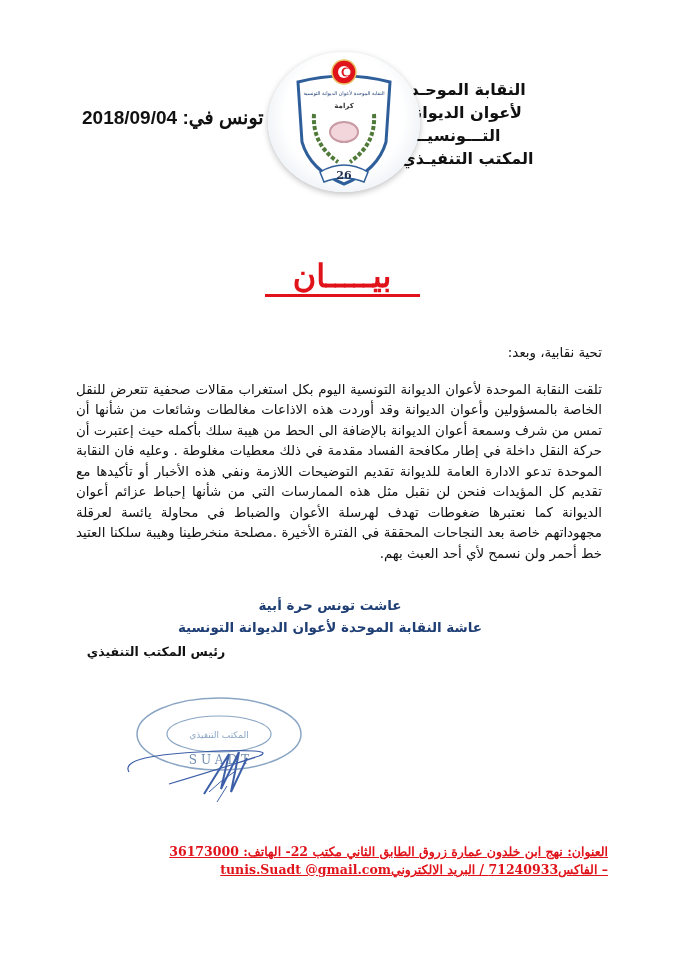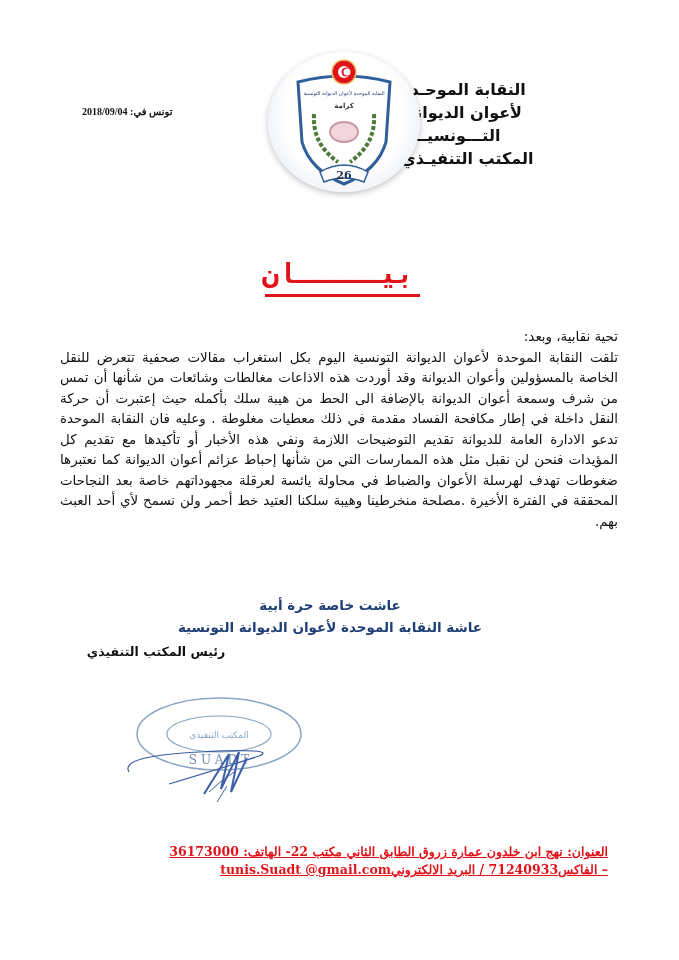--- a/index.html
+++ b/index.html
@@ -1,25 +1,25 @@
 <!DOCTYPE html>
 <html><head>
   <meta charset="utf-8">
   <style>
     html, body { margin:0; padding:0; background:#ffffff; }
     body { width:679px; height:960px; position:relative; overflow:hidden; font-family:"DejaVu Sans", sans-serif; color:#111; }
     .abs { position:absolute; }
     .org { right:78px; top:78px; width:200px; text-align:left; direction:rtl; font-family:"DejaVu Sans", sans-serif; font-weight:bold; font-size:16px; line-height:23px; color:#111; }
     .org div { white-space:nowrap; }
     .logo { left:268px; top:52px; width:152px; height:140px; border-radius:50%; background:radial-gradient(ellipse at 50% 45%, #ffffff 55%, #eef2f7 75%, #c9d2dd 100%); box-shadow:0 2px 6px rgba(0,0,0,0.25); }
-    .date { left:82px; top:106px; direction:rtl; font-family:Liberation Serif, serif; font-weight:bold; font-size:10px; white-space:nowrap;text-align:center; }
-    .title { left:262px; top:258px; width:160px; text-align:left; direction:rtl; color:#e0131b; font-family:Liberation Mono, monospace; font-weight:bold; font-size:28px; line-height:36px; }
+    .date { left:82px; top:106px; direction:rtl; font-family:Liberation Sans, sans-serif; font-weight:bold; font-size:19px; white-space:nowrap;text-align:center; }
+    .title { left:262px; top:258px; width:160px; text-align:center; direction:rtl; color:#e0131b; font-family:Liberation Serif, serif; font-weight:bold; font-size:32px; line-height:36px; }
     .title-underline { left:265px; top:294px; width:155px; height:3px; background:#e0131b; }
     .body { left:60px; top:327px; width:558px; direction:rtl; text-align:justify; font-family:"DejaVu Sans", sans-serif; font-size:13.4px; line-height:20.5px; color:#111; }
-    .body p { margin:0; }
+    .body p { margin:16px; }
     .greet { font-size:13.4px; }
     .slogans { left:160px; top:594px; width:340px; text-align:center; direction:rtl; color:#1f3f75; font-weight:bold; font-size:13.5px; line-height:22px; }
     .sig { left:86px; top:642px; width:140px; text-align:center; direction:rtl; font-weight:bold; font-size:12.5px; line-height:20px; }
     .stamp { left:109px; top:694px; width:210px; height:120px; }
     .footer { left:108px; top:843px; width:500px; direction:rtl; text-align:right; color:#e0131b; font-family:"DejaVu Serif", serif; font-weight:bold; font-size:12.5px; line-height:18px; text-decoration:underline; }
     .footer div { white-space:nowrap; }
   </style>
 </head>
 <body>
 
@@ -54,21 +54,21 @@
 
 <div class="abs title">بيـــــان</div>
 <div class="abs title-underline"></div>
 
 <div class="abs body">
   <p class="greet">تحية نقابية، وبعد:</p>
   <p>تلقت النقابة الموحدة لأعوان الديوانة التونسية اليوم بكل استغراب مقالات صحفية تتعرض للنقل الخاصة بالمسؤولين وأعوان الديوانة وقد أوردت هذه الاذاعات مغالطات وشائعات من شأنها أن تمس من شرف وسمعة أعوان الديوانة بالإضافة الى الحط من هيبة سلك بأكمله حيث إعتبرت أن حركة النقل داخلة في إطار مكافحة الفساد مقدمة في ذلك معطيات مغلوطة . وعليه فان النقابة الموحدة تدعو الادارة العامة للديوانة تقديم التوضيحات اللازمة ونفي هذه الأخبار أو تأكيدها مع تقديم كل المؤيدات فنحن لن نقبل مثل هذه الممارسات التي من شأنها إحباط عزائم أعوان الديوانة كما نعتبرها ضغوطات تهدف لهرسلة الأعوان والضباط في محاولة يائسة لعرقلة مجهوداتهم خاصة بعد النجاحات المحققة في الفترة الأخيرة .مصلحة منخرطينا وهيبة سلكنا العتيد خط أحمر ولن نسمح لأي أحد العبث بهم.</p>
 </div>
 
 <div class="abs slogans">
-  <div>عاشت خاصة حرة أبية</div>
+  <div>عاشت تونس حرة أبية</div>
   <div>عاشة النقابة الموحدة لأعوان الديوانة التونسية</div>
 </div>
 
 <div class="abs sig">
   <div>رئيس المكتب التنفيذي</div>
 </div>
 
 <div class="abs stamp">
   <svg width="210" height="120" viewBox="0 0 210 120">
     <ellipse cx="110" cy="40" rx="82" ry="36" fill="none" stroke="#8aa6c4" stroke-width="1.5"></ellipse>

